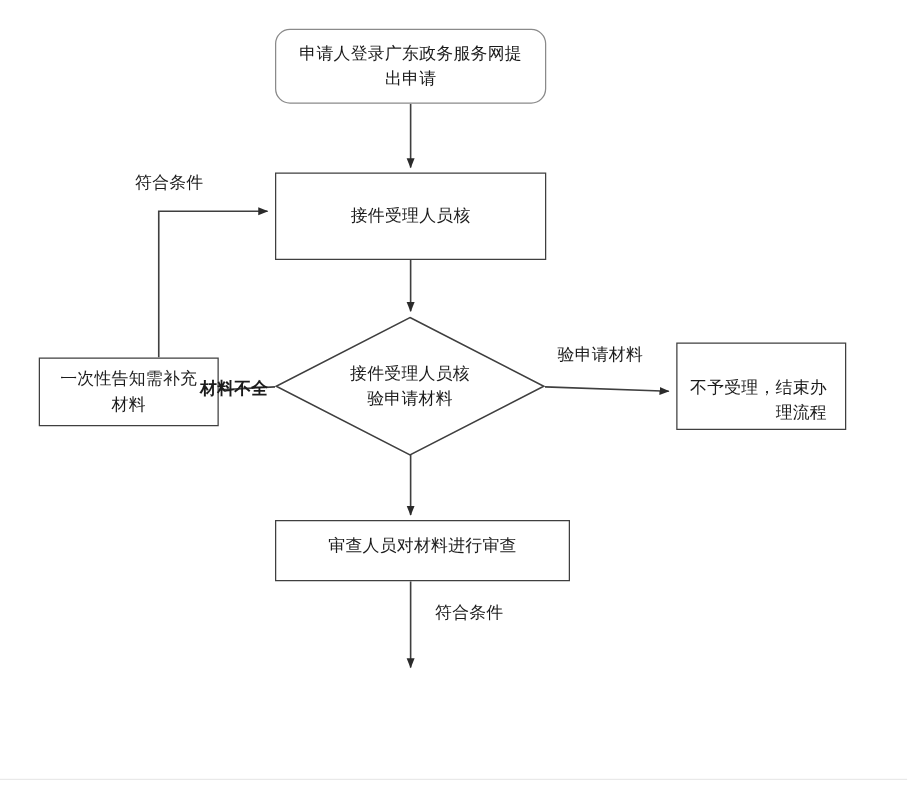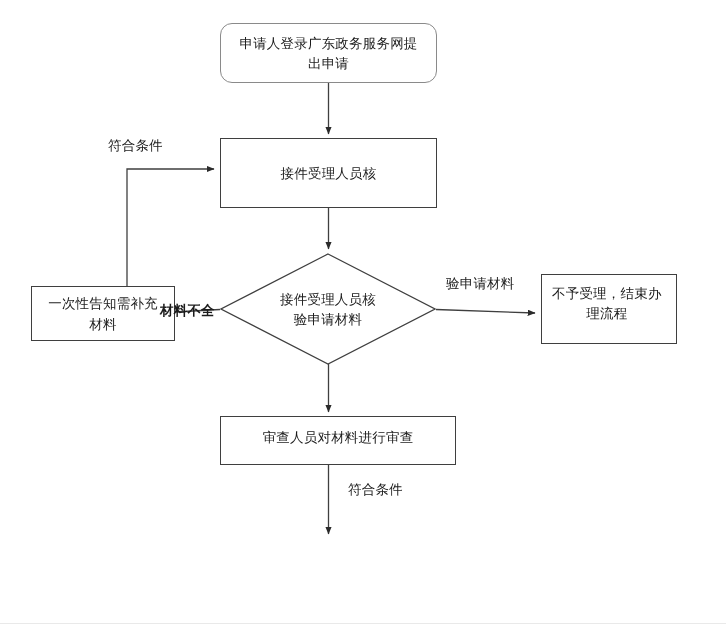--- a/index.html
+++ b/index.html
@@ -49,22 +49,22 @@
     border-color: #8a8a8a;
   }
   .node.center-mid {
     align-items: center;
     justify-content: center;
     text-align: center;
   }
   .node.top-left {
     align-items: flex-start;
     justify-content: flex-start;
-    text-align: center;
-    padding: 8px 10px;
+    text-align: right;
+    padding: 25px 10px;
   }
   .node.top-center {
     align-items: flex-start;
     justify-content: center;
     text-align: center;
     padding: 10px 8px;
   }
   .node .txt {
     display: block;
     white-space: pre-line;

